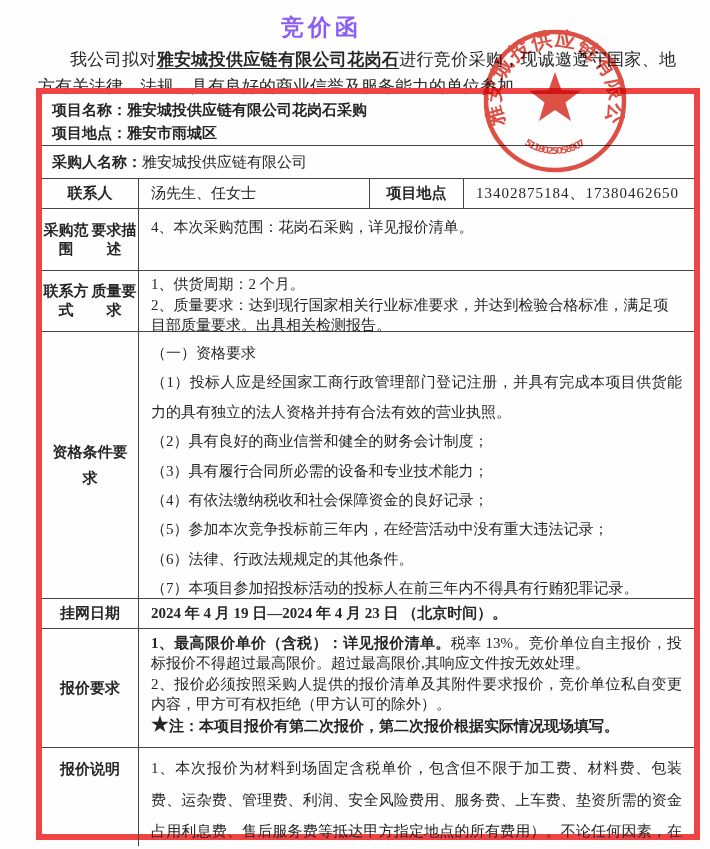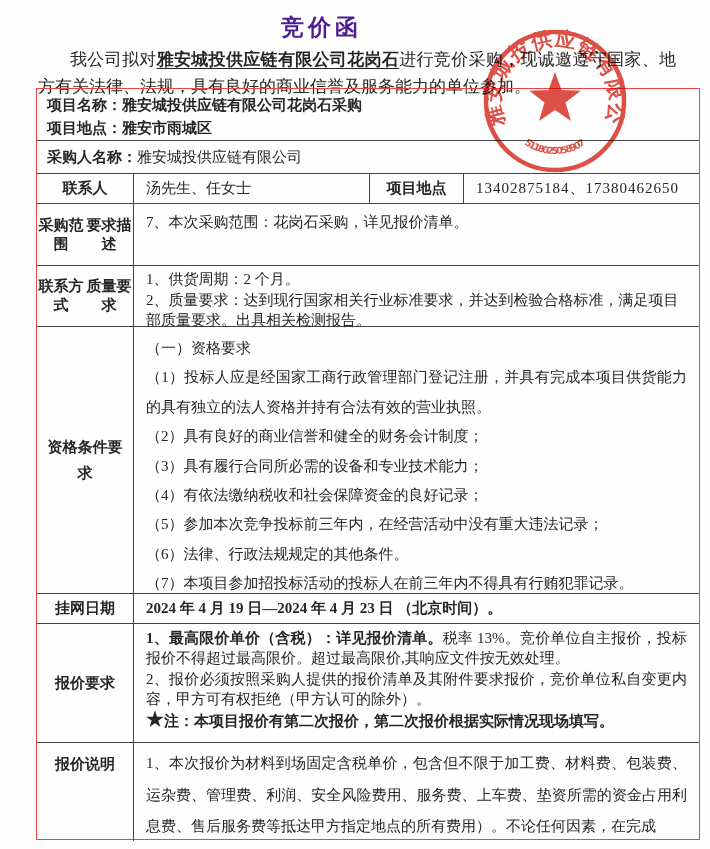--- a/index.html
+++ b/index.html
@@ -3,31 +3,31 @@
 <meta charset="utf-8">
 <style>
   html,body { margin:0; padding:0; background:#ffffff; }
   .page {
     position:relative; width:710px; height:849px; background:#fefefe;
     font-family:"Liberation Serif","DejaVu Serif",serif;
     color:#262626; overflow:hidden;
   }
   .title {
     position:absolute; left:281px; top:12px; margin:0;
-    font-size:23px; font-weight:bold; letter-spacing:4px; color:#4c1d95;
+    font-size:23px; font-weight:bold; letter-spacing:4px; color:#8b5cf6;
   }
   .intro {
     position:absolute; left:38px; top:46px; width:638px; margin:0;
     font-size:17px; line-height:27px; text-indent:32px; text-align:justify;
   }
   .hl { font-weight:bold; text-decoration:underline; text-underline-offset:3px; }
 
   .tbl {
     position:absolute; left:36px; top:88px; width:664px; height:752px;
-    border:1px solid #ef4444; box-sizing:border-box; background:transparent;
+    border:6px solid #ef4444; box-sizing:border-box; background:transparent;
     font-size:15px;
   }
   .row { display:flex; box-sizing:border-box; border-bottom:1px solid #454545; }
   .row:last-child { border-bottom:none; }
   .r1 { height:52px; } .r2 { height:33px; } .r3 { height:30px; }
   .r4 { height:62px; } .r5 { height:61px; } .r6 { height:267px; }
   .r7 { height:30px; } .r8 { height:119px; } .r9 { height:98px; }
 
   .cell { box-sizing:border-box; }
   .full { flex:1; padding:5px 10px 0 10px; }
@@ -95,21 +95,21 @@
       <div class="cell val">汤先生、任女士</div>
       <div class="cell c-method">项目地点</div>
       <div class="cell val num">13402875184、17380462650</div>
     </div>
 
     <div class="row r4">
       <div class="cell lab two">
         <span>采购范围</span>
         <span>要求描述</span>
       </div>
-      <div class="cell content">7、本次采购范围：花岗石采购，详见报价清单。</div>
+      <div class="cell content">4、本次采购范围：花岗石采购，详见报价清单。</div>
     </div>
 
     <div class="row r5">
       <div class="cell lab two">
         <span>联系方式</span>
         <span>质量要求</span>
       </div>
       <div class="cell content">
         <div>1、供货周期：2 个月。</div>
         <div>2、质量要求：达到现行国家相关行业标准要求，并达到检验合格标准，满足项目部质量要求。出具相关检测报告。</div>

